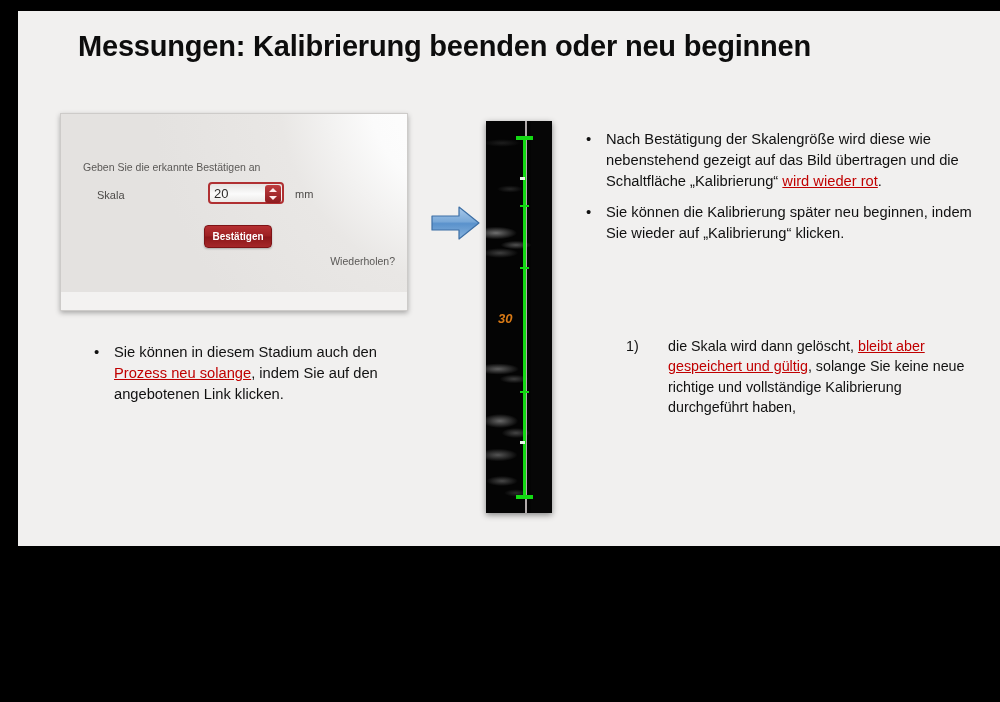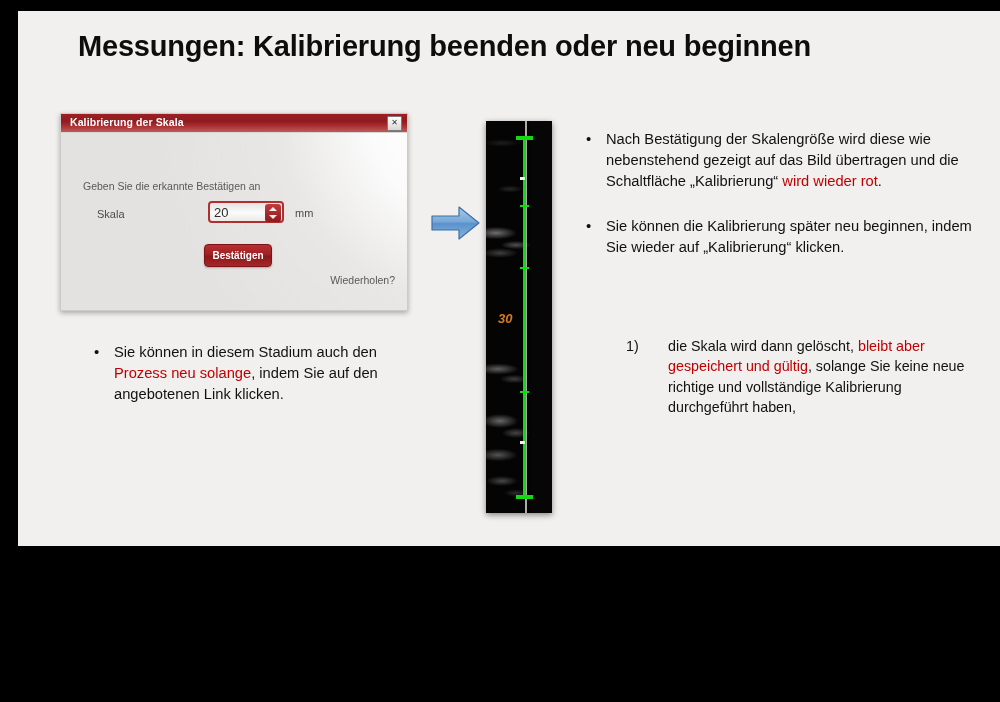--- a/index.html
+++ b/index.html
@@ -286,27 +286,27 @@
     color: #111111;
   }
   .bullet-item::before {
     content: "\2022";
     position: absolute;
     left: 6px;
     top: -1px;
     font-size: 15px;
     color: #111111;
   }
-  .red { color: #c00000; }
+  .red { color: #c00000; text-decoration: underline; }
 
   #left-text { left: 70px; top: 331px; width: 330px; }
   #left-text .bullet-item + .bullet-item { margin-top: 24px; }
 
   #right-text { left: 562px; top: 118px; width: 392px; }
-  #right-text .bullet-item + .bullet-item { margin-top: 24px; }
+  #right-text .bullet-item + .bullet-item { margin-top: 10px; }
 
   .numbered-list {
     position: absolute;
     left: 604px;
     top: 325px;
     width: 350px;
   }
   .numbered-item {
     font-size: 14.3px;
     line-height: 1.42;
@@ -331,24 +331,20 @@
 </style>
 </head>
 <body>
 
 <div id="slide-frame">
   <div id="slide-canvas">
 
     <div id="page-title">Messungen: Kalibrierung beenden oder neu beginnen</div>
 
     <div id="dialog-window">
-      <div id="dialog-titlebar">
-        <span id="dialog-title-text">Kalibrierung der Skala</span>
-        <span id="dialog-close-button">✕</span>
-      </div>
       <div id="dialog-body">
         <div id="dialog-prompt">Geben Sie die erkannte Bestätigen an</div>
         <div id="dialog-field-label">Skala</div>
         <div id="scale-spinner">
           <input id="scale-input" type="text" value="20" style="">
           <div id="spinner-buttons">
             <span class="spinner-arrow" id="spinner-up-icon"></span>
             <span class="spinner-arrow" id="spinner-down-icon"></span>
           </div>
         </div>

